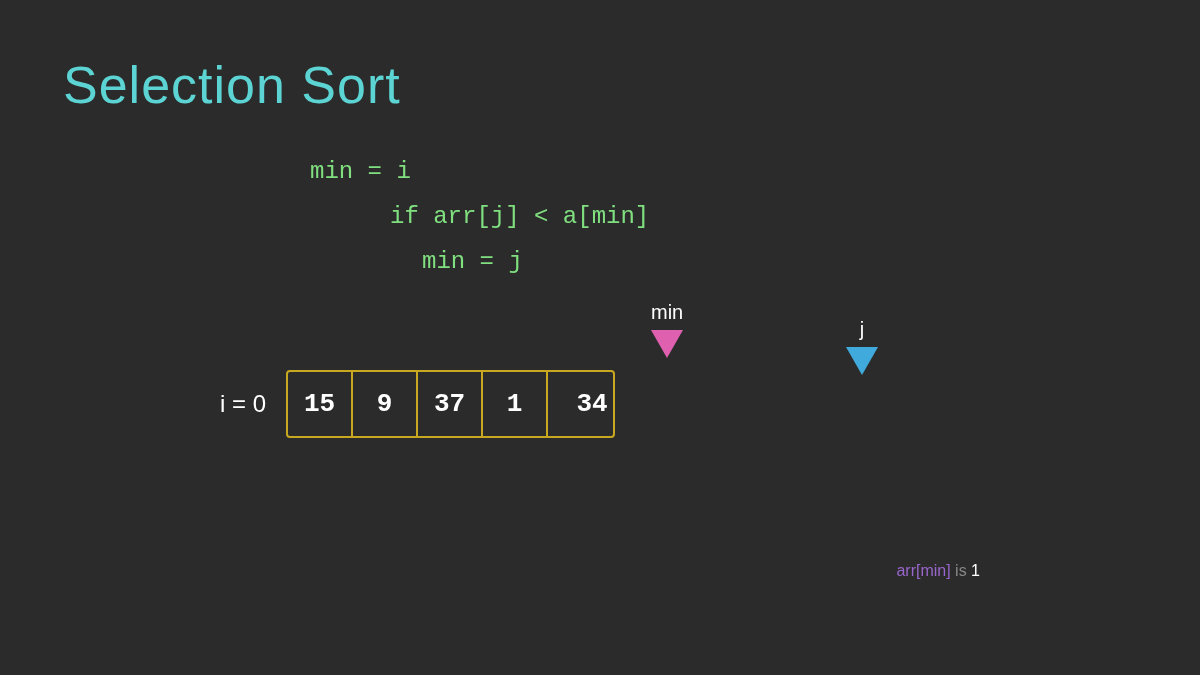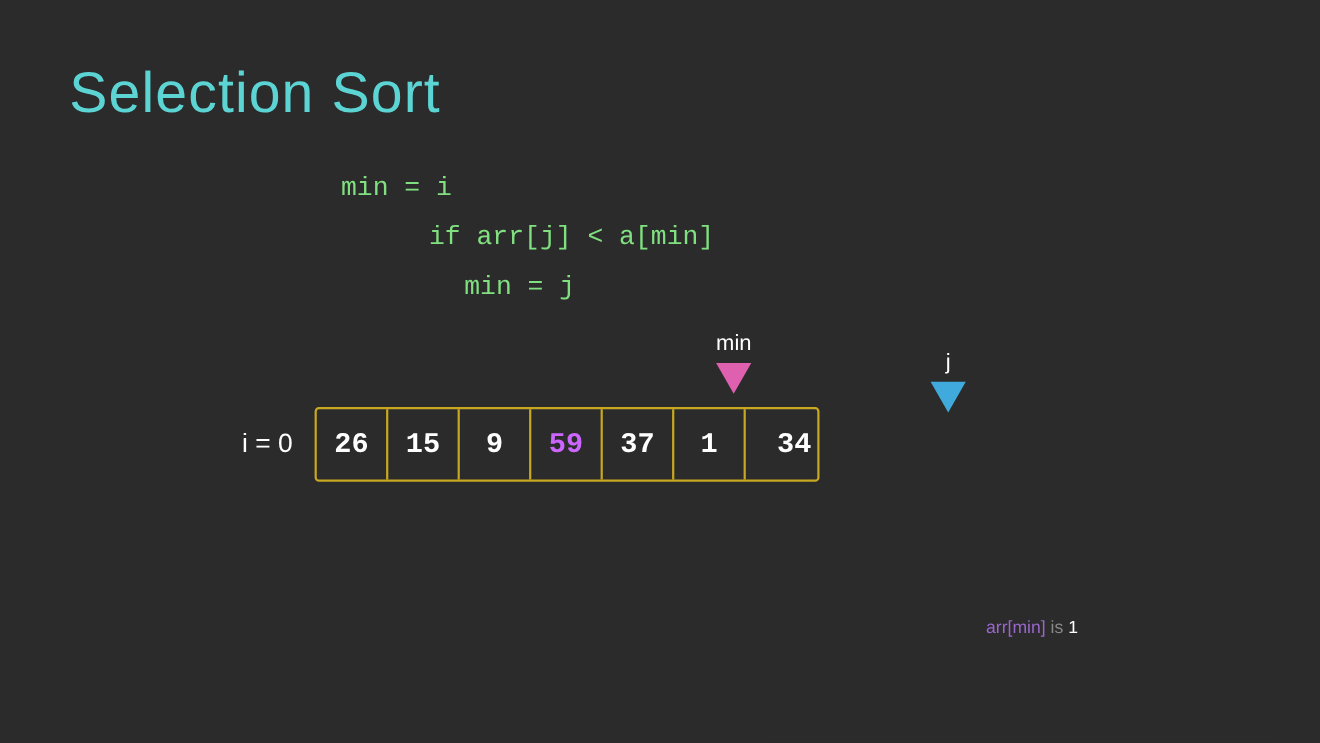--- a/index.html
+++ b/index.html
@@ -134,35 +134,29 @@
 
 <div style="position:absolute; top:318px; left:846px; display:flex; flex-direction:column; align-items:center; gap:6px;">
   <span style="font-size:20px; color:#ffffff; font-family:Arial,sans-serif;">j</span>
   <div style="width:0;height:0;border-left:16px solid transparent;border-right:16px solid transparent;border-top:28px solid #40aadd;"></div>
 </div>
 
 <div class="viz-area">
   <div class="i-label">i = 0</div>
   <div class="array-container">
 
-    <div class="cell">
-      <span>26</span>
-    </div>
 
     <div class="cell">
       <span>15</span>
     </div>
 
     <div class="cell">
       <span>9</span>
     </div>
 
-    <div class="cell highlighted-purple">
-      <span>59</span>
-    </div>
 
     <div class="cell">
       <span>37</span>
     </div>
 
     <div class="cell highlighted-white-bold">
       <span>1</span>
     </div>
 
 

